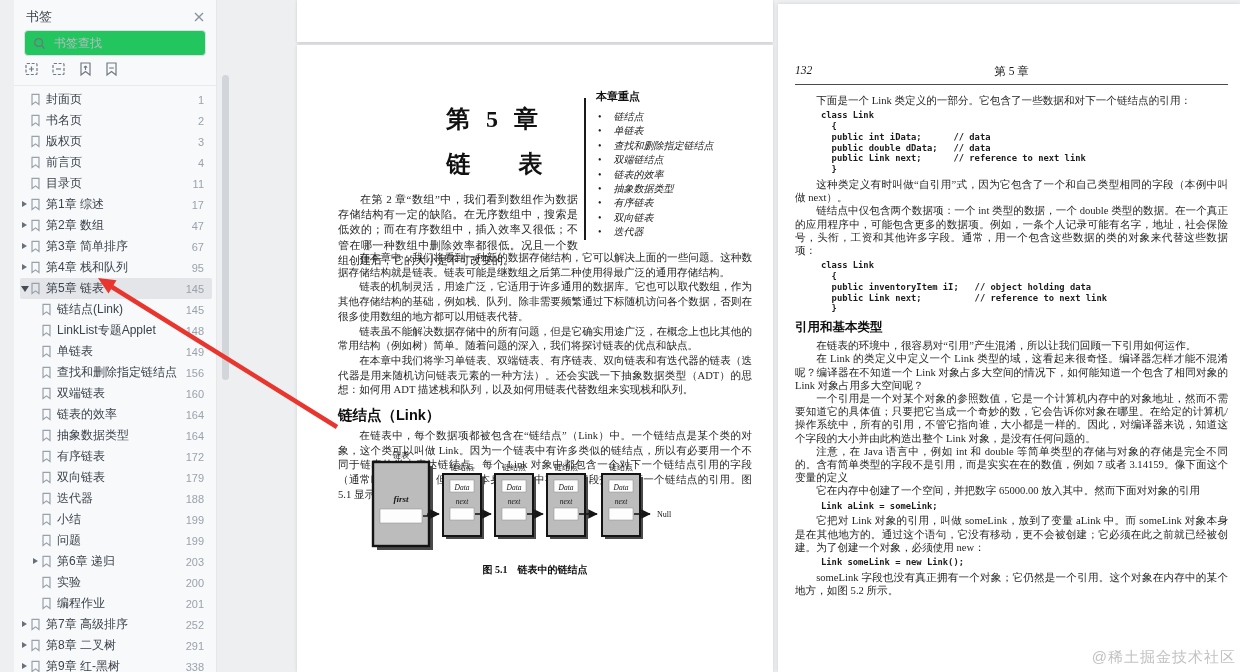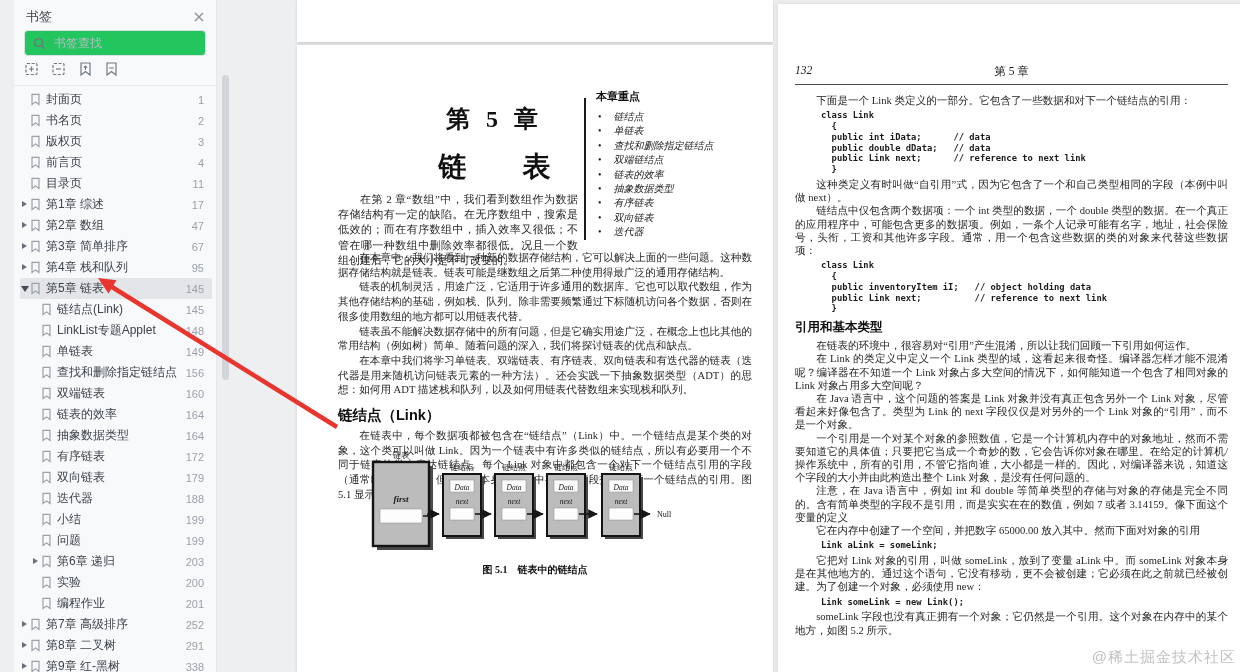--- a/index.html
+++ b/index.html
@@ -30,21 +30,21 @@
   .bm-label{flex:1;margin-left:5px;font-size:12px;color:#3c434b;white-space:nowrap;overflow:hidden;}
   .bm-page{font-size:11px;color:#9ba2ab;margin-left:6px;padding-right:8px;}
   .float-scrollbar{position:absolute;left:222px;top:75px;width:7px;height:305px;background:#d2d5d9;border-radius:4px;z-index:4;cursor:pointer;}
   
   .prev-page{position:absolute;left:297px;top:0;width:476px;height:42px;background:#fff;box-shadow:0 1px 3px rgba(0,0,0,.15);}
   .left-page{position:absolute;left:297px;top:45px;width:476px;height:627px;background:#fff;box-shadow:0 0 4px rgba(0,0,0,.12);}
   .right-page{position:absolute;left:778px;top:4px;width:462px;height:668px;background:#fff;box-shadow:0 0 4px rgba(0,0,0,.12);}
   
   .ch-title{position:absolute;left:115px;top:58px;width:165px;text-align:center;font-family:"Liberation Serif","DejaVu Serif",serif;color:#111;}
   .ch-num{font-size:24px;font-weight:bold;letter-spacing:5px;}
-  .ch-name{font-size:28px;font-weight:bold;margin-top:13px;}
+  .ch-name{font-size:24px;font-weight:bold;margin-top:13px;}
   .ch-rule{position:absolute;left:287px;top:53px;width:2px;height:142px;background:#1a1a1a;}
   .highlights{position:absolute;left:299px;top:44px;width:158px;font-family:"Liberation Serif","DejaVu Serif",serif;}
   .hl-title{font-size:11px;font-weight:bold;color:#111;font-family:"Liberation Sans","DejaVu Sans",sans-serif;}
   .hl-list{margin:6px 0 0 2px;padding:0;list-style:none;}
   .hl-list li{font-size:10px;font-style:italic;color:#1c1c1c;line-height:14.4px;}
   .hl-list li::before{content:"•";margin-right:12px;font-style:normal;}
   .p1{position:absolute;left:41px;top:147px;width:240px;font-size:11px;line-height:15.2px;color:#1f1f1f;text-align:justify;text-indent:2em;font-family:"Liberation Serif","DejaVu Serif",serif;margin:0;}
   .lp-body{position:absolute;left:41px;top:206px;width:414px;font-family:"Liberation Serif","DejaVu Serif",serif;}
   .lp-body .bp{margin:0;font-size:10.6px;line-height:14.7px;color:#1f1f1f;text-align:justify;text-indent:2em;}
   .lp-body .h2{font-size:14.5px;font-weight:bold;color:#0d0d0d;margin:8px 0 4px;font-family:Liberation Sans, sans-serif;}
@@ -469,21 +469,20 @@
       <p class="bp">这种类定义有时叫做“自引用”式，因为它包含了一个和自己类型相同的字段（本例中叫做 next）。</p>
       <p class="bp">链结点中仅包含两个数据项：一个 int 类型的数据，一个 double 类型的数据。在一个真正的应用程序中，可能包含更多的数据项。例如，一条个人记录可能有名字，地址，社会保险号，头衔，工资和其他许多字段。通常，用一个包含这些数据的类的对象来代替这些数据项：</p>
       <pre class="code">class Link
   {
   public inventoryItem iI;   // object holding data
   public Link next;          // reference to next link
   }</pre>
       <div class="h2">引用和基本类型</div>
       <p class="bp">在链表的环境中，很容易对“引用”产生混淆，所以让我们回顾一下引用如何运作。</p>
       <p class="bp">在 Link 的类定义中定义一个 Link 类型的域，这看起来很奇怪。编译器怎样才能不混淆呢？编译器在不知道一个 Link 对象占多大空间的情况下，如何能知道一个包含了相同对象的 Link 对象占用多大空间呢？</p>
-      <p class="bp">在 Java 语言中，这个问题的答案是 Link 对象并没有真正包含另外一个 Link 对象，尽管看起来好像包含了。类型为 Link 的 next 字段仅仅是对另外的一个 Link 对象的“引用”，而不是一个对象。</p>
       <p class="bp">一个引用是一个对某个对象的参照数值，它是一个计算机内存中的对象地址，然而不需要知道它的具体值；只要把它当成一个奇妙的数，它会告诉你对象在哪里。在给定的计算机/操作系统中，所有的引用，不管它指向谁，大小都是一样的。因此，对编译器来说，知道这个字段的大小并由此构造出整个 Link 对象，是没有任何问题的。</p>
       <p class="bp">注意，在 Java 语言中，例如 int 和 double 等简单类型的存储与对象的存储是完全不同的。含有简单类型的字段不是引用，而是实实在在的数值，例如 7 或者 3.14159。像下面这个变量的定义</p>
       <p class="bp">它在内存中创建了一个空间，并把数字 65000.00 放入其中。然而下面对对象的引用</p>
       <pre class="code">Link aLink = someLink;</pre>
       <p class="bp">它把对 Link 对象的引用，叫做 someLink，放到了变量 aLink 中。而 someLink 对象本身是在其他地方的。通过这个语句，它没有移动，更不会被创建；它必须在此之前就已经被创建。为了创建一个对象，必须使用 new：</p>
       <pre class="code">Link someLink = new Link();</pre>
       <p class="bp">someLink 字段也没有真正拥有一个对象；它仍然是一个引用。这个对象在内存中的某个地方，如图 5.2 所示。</p>
     </div>
 </div>
 

